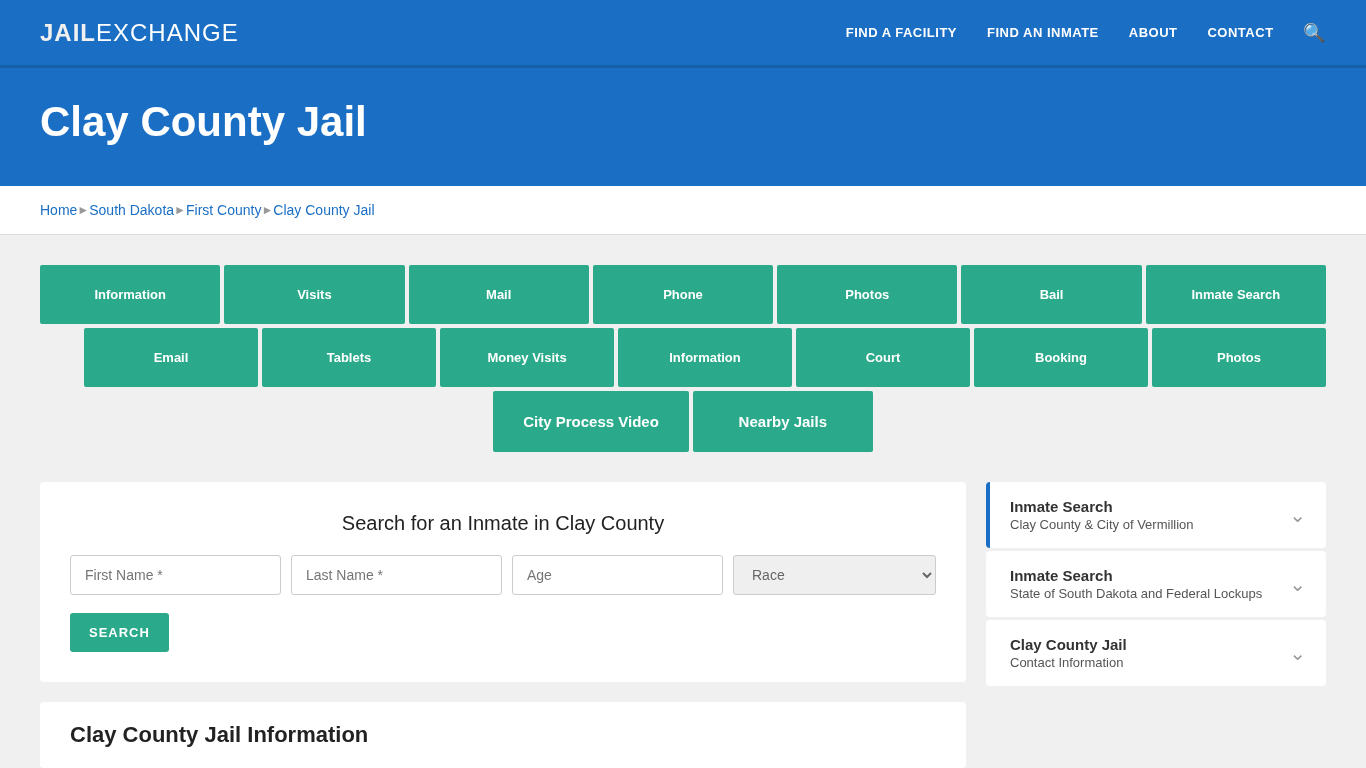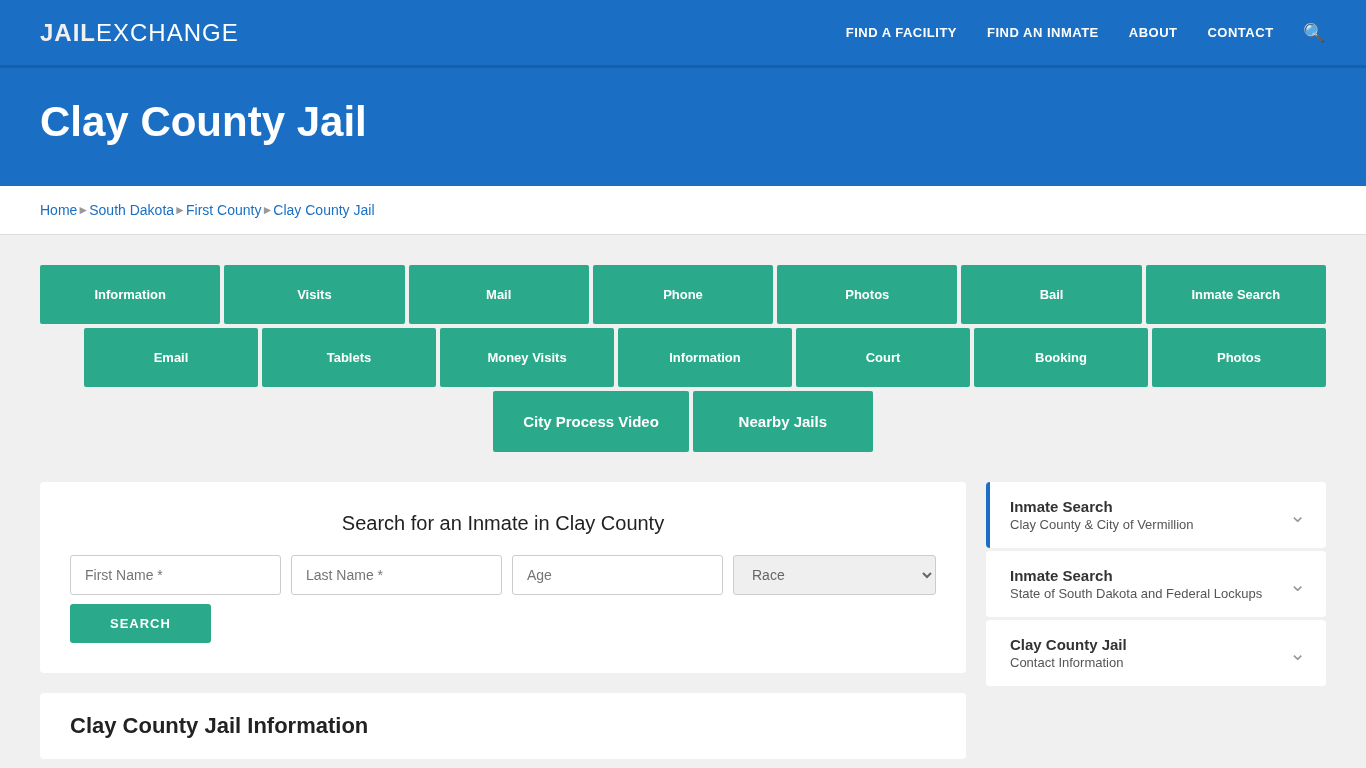--- a/index.html
+++ b/index.html
@@ -143,35 +143,35 @@
     .search-box h2 {
       text-align: center;
       font-size: 20px;
       font-weight: 400;
       margin-bottom: 20px;
       color: #222;
     }
     .search-fields {
       display: flex;
       gap: 10px;
-      margin-bottom: 9px;
+      margin-bottom: 18px;
     }
     .search-fields input, .search-fields select {
       flex: 1;
       padding: 10px 14px;
       border: 1px solid #ccc;
       border-radius: 3px;
       font-size: 14px;
       color: #666;
     }
     .search-btn {
       background: #2aaa8a;
       color: white;
       border: none;
-      padding: 12px 40px;
+      padding: 12px 19px;
       font-size: 13px;
       font-weight: 700;
       letter-spacing: 1px;
       cursor: pointer;
       border-radius: 3px;
     }
 
     
     .info-section {
       background: white;

